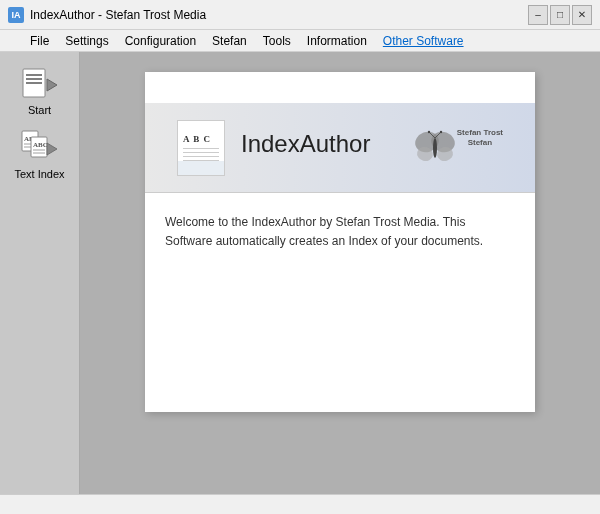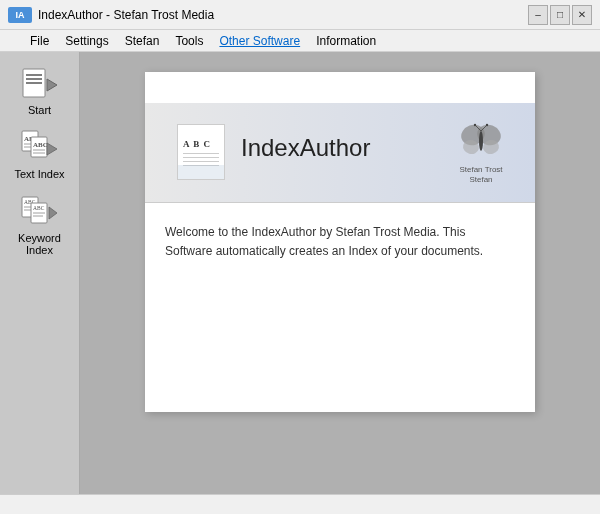--- a/index.html
+++ b/index.html
@@ -26,21 +26,21 @@
       flex-shrink: 0;
     }
     .title-bar-left {
       display: flex;
       align-items: center;
       gap: 6px;
       font-size: 12px;
       color: #000;
     }
     .title-icon {
-      width: 24px;
+      width: 16px;
       height: 16px;
       background: #4a90d9;
       border-radius: 2px;
       display: flex;
       align-items: center;
       justify-content: center;
       font-size: 9px;
       color: white;
       font-weight: bold;
     }
@@ -188,23 +188,22 @@
     }
     .app-title-text {
       font-size: 24px;
       font-weight: 300;
       color: #222;
       letter-spacing: 0px;
       margin-top: 10px;
     }
     .butterfly-area {
       display: flex;
-      flex-direction: column;
-      align-items: center;
-      justify-content: center;
+      justify-content: center;
+      font-weight: bold;
     }
     .brand-text {
       font-size: 8px;
       color: #555;
       text-align: center;
       line-height: 1.3;
       margin-top: 2px;
     }
     .welcome-body {
       padding: 20px 20px;
@@ -242,24 +241,25 @@
   <div class="title-controls">
     <div class="title-btn">–</div>
     <div class="title-btn">□</div>
     <div class="title-btn close-btn">✕</div>
   </div>
 </div>
 
 <div class="menu-bar">
   <span class="menu-item">File</span>
   <span class="menu-item">Settings</span>
+  <span class="menu-item">Configuration</span>
   <span class="menu-item">Stefan</span>
   <span class="menu-item">Tools</span>
+  <span class="menu-item">Information</span>
   <span class="menu-item active">Other Software</span>
-  <span class="menu-item">Information</span>
 </div>
 
 <div class="main-area">
 
   <div class="sidebar">
 
     <div class="sidebar-item">
       <div class="sidebar-icon">
         <svg class="icon-svg" viewBox="0 0 38 36" xmlns="http://www.w3.org/2000/svg">
 
@@ -284,36 +284,20 @@
           <text x="12" y="18" font-size="7" fill="#555" font-family="serif" font-weight="bold">ABC</text>
           <line x1="12" y1="21" x2="24" y2="21" stroke="#888" stroke-width="0.8"></line>
           <line x1="12" y1="24" x2="24" y2="24" stroke="#888" stroke-width="0.8"></line>
           <polygon points="26,14 36,20 26,26" fill="#888" stroke="#666" stroke-width="0.8"></polygon>
         </svg>
       </div>
       <span class="sidebar-label">Text Index</span>
     </div>
 
 
-    <div class="sidebar-item">
-      <div class="sidebar-icon">
-        <svg class="icon-svg" viewBox="0 0 38 36" xmlns="http://www.w3.org/2000/svg">
-          <rect x="1" y="4" width="16" height="20" rx="1" fill="white" stroke="#888" stroke-width="1"></rect>
-          <text x="3" y="11" font-size="5.5" fill="#555" font-family="serif">ABC</text>
-          <line x1="3" y1="14" x2="15" y2="14" stroke="#888" stroke-width="0.8"></line>
-          <line x1="3" y1="17" x2="12" y2="17" stroke="#888" stroke-width="0.8"></line>
-          <rect x="10" y="10" width="16" height="20" rx="1" fill="white" stroke="#888" stroke-width="1"></rect>
-          <text x="12" y="17" font-size="5.5" fill="#555" font-family="serif">ABC</text>
-          <line x1="12" y1="20" x2="24" y2="20" stroke="#888" stroke-width="0.8"></line>
-          <line x1="12" y1="23" x2="22" y2="23" stroke="#888" stroke-width="0.8"></line>
-          <polygon points="28,14 36,20 28,26" fill="#888" stroke="#666" stroke-width="0.8"></polygon>
-        </svg>
-      </div>
-      <span class="sidebar-label">Keyword Index</span>
-    </div>
 
   </div>
 
   <div class="content-panel">
     <div class="welcome-card">
 
       <div class="welcome-header">
         <div class="welcome-header-left">
 
           <div class="abc-icon">

